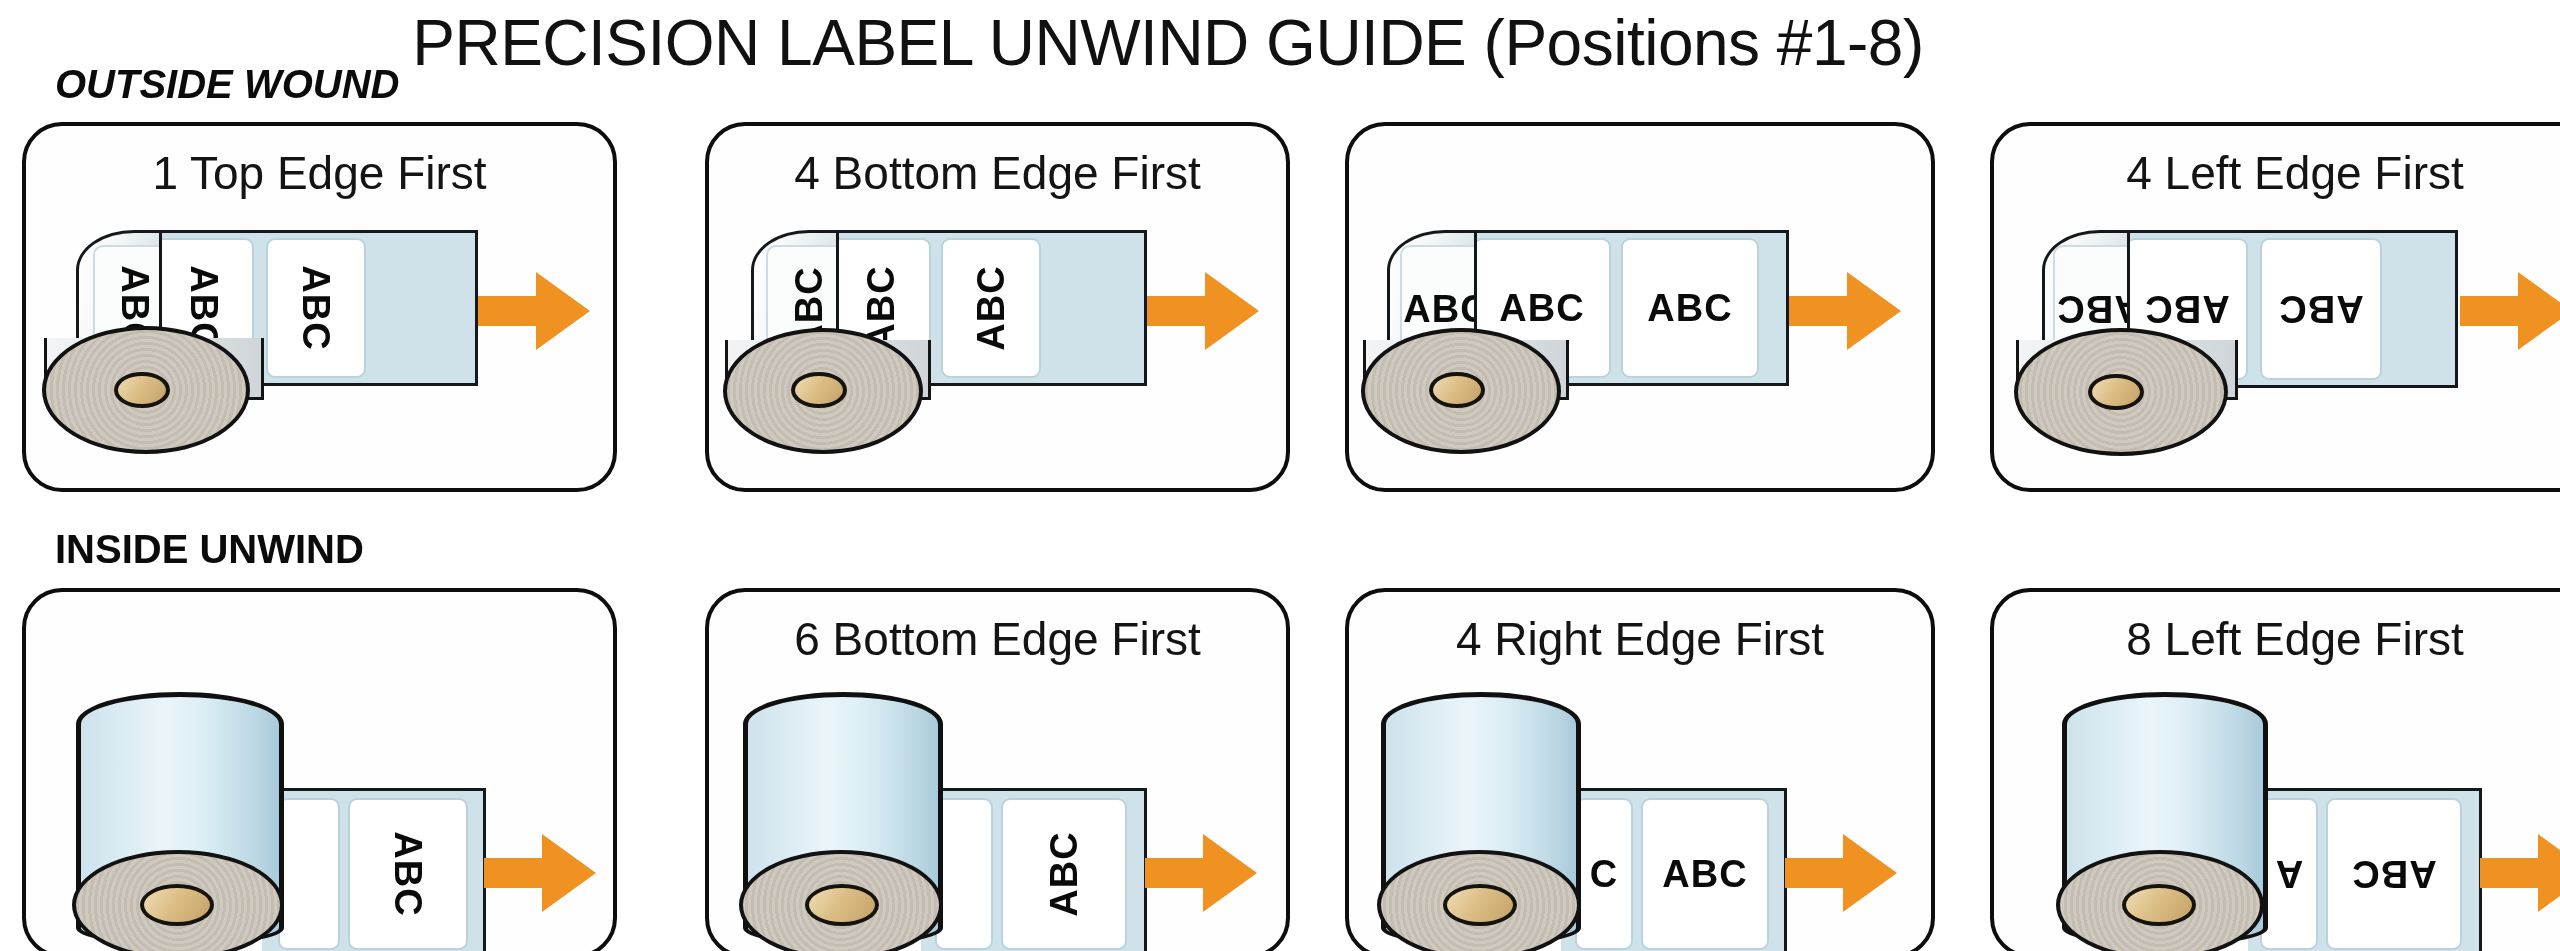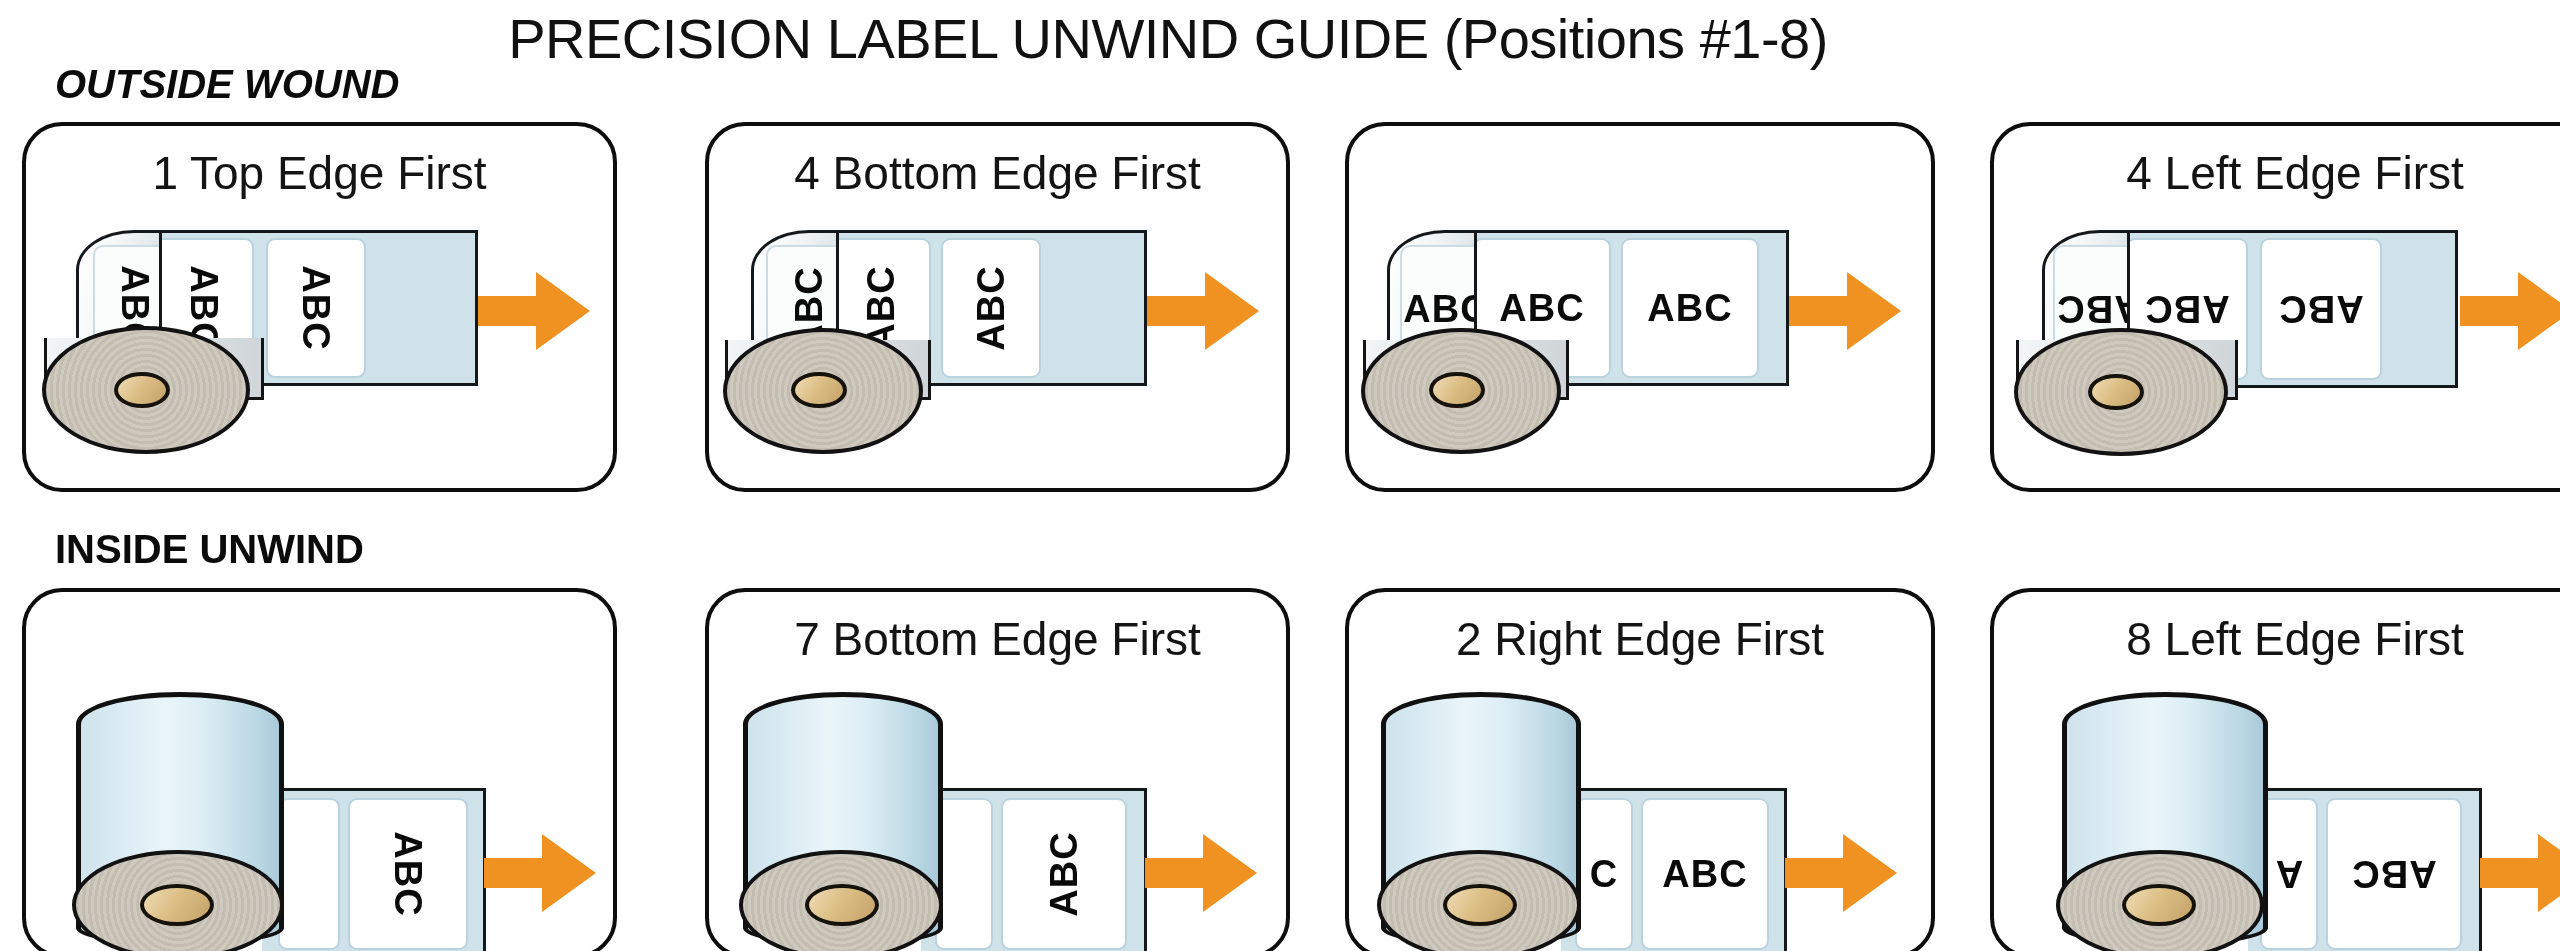--- a/index.html
+++ b/index.html
@@ -8,21 +8,21 @@
     background: #ffffff;
     font-family: "Liberation Sans", "DejaVu Sans", sans-serif;
     position: relative;
   }
 
   
   #page-title {
     position: absolute;
     top: 6px; left: 0; width: 2336px;
     text-align: center;
-    font-size: 56px;
+    font-size: 64px;
     font-weight: 400;
     color: #111;
     letter-spacing: -0.5px;
     white-space: nowrap;
   }
 
   
   .section-heading {
     position: absolute;
     font-size: 40px;
@@ -278,40 +278,40 @@
       <div class="roll-core" style="left:114px; top:292px; width:74px; height:42px;"></div>
       <div class="arrow" style="left:458px; top:236px; width:112px; height:90px;">
         <svg viewBox="0 0 112 90" aria-hidden="true">
             <path d="M0 30 L58 30 L58 6 L112 45 L58 84 L58 60 L0 60 Z" fill="#ef9222"></path>
           </svg>
       </div>
     </div>
   </div>
 
   <div class="panel col2">
-    <div class="panel-title">7 Bottom Edge First</div>
+    <div class="panel-title">6 Bottom Edge First</div>
     <div class="stage">
       <div class="web" style="left:212px; top:196px; width:226px; height:172px;"></div>
       <div class="label rot-ccw" style="left:226px; top:206px; width:58px; height:152px;"></div>
       <div class="label rot-ccw" style="left:292px; top:206px; width:126px; height:152px;">
         <div class="label-text">ABC</div>
       </div>
       <div class="cyl" style="left:34px; top:100px; width:200px; height:254px;"></div>
       <div class="roll-face" style="left:30px; top:258px; width:204px; height:110px;"></div>
       <div class="roll-core" style="left:96px; top:292px; width:74px; height:42px;"></div>
       <div class="arrow" style="left:436px; top:236px; width:112px; height:90px;">
         <svg viewBox="0 0 112 90" aria-hidden="true">
             <path d="M0 30 L58 30 L58 6 L112 45 L58 84 L58 60 L0 60 Z" fill="#ef9222"></path>
           </svg>
       </div>
     </div>
   </div>
 
   <div class="panel col3">
-    <div class="panel-title">2 Right Edge First</div>
+    <div class="panel-title">4 Right Edge First</div>
     <div class="stage">
       <div class="web" style="left:212px; top:196px; width:226px; height:172px;"></div>
       <div class="label rot-0" style="left:226px; top:206px; width:58px; height:152px;">
         <div class="label-text">C</div>
       </div>
       <div class="label rot-0" style="left:292px; top:206px; width:128px; height:152px;">
         <div class="label-text">ABC</div>
       </div>
       <div class="cyl" style="left:32px; top:100px; width:200px; height:254px;"></div>
       <div class="roll-face" style="left:28px; top:258px; width:204px; height:110px;"></div>

